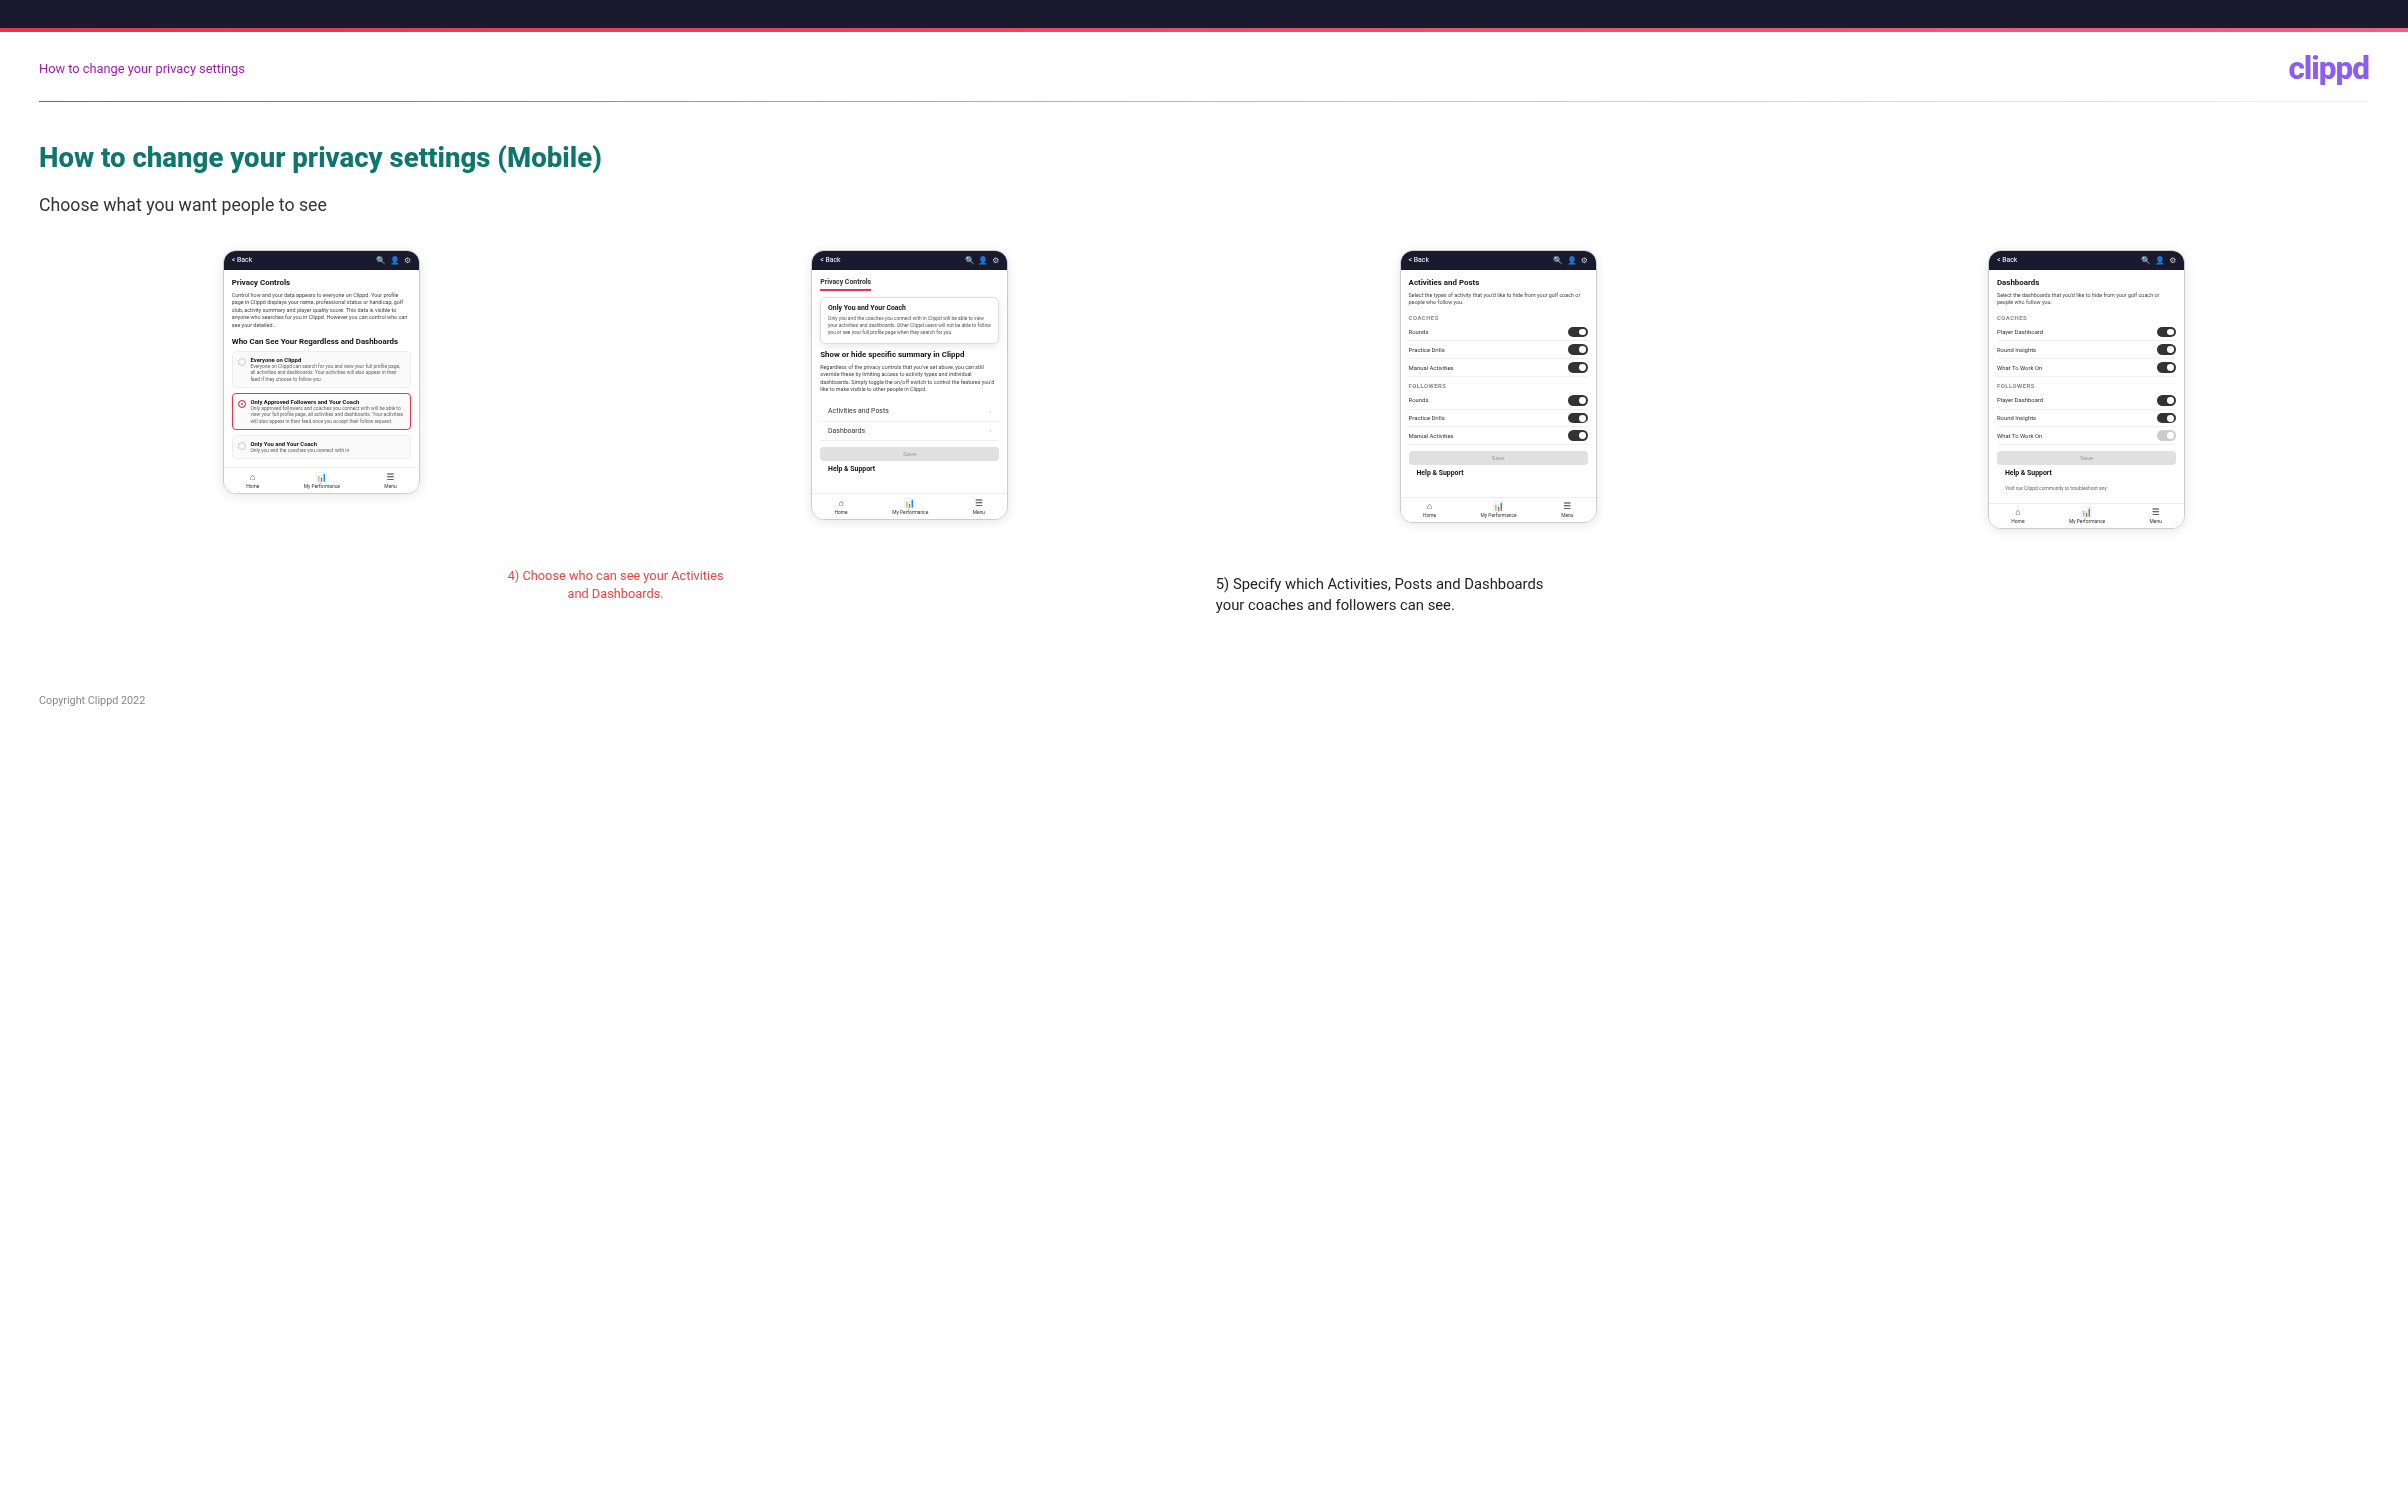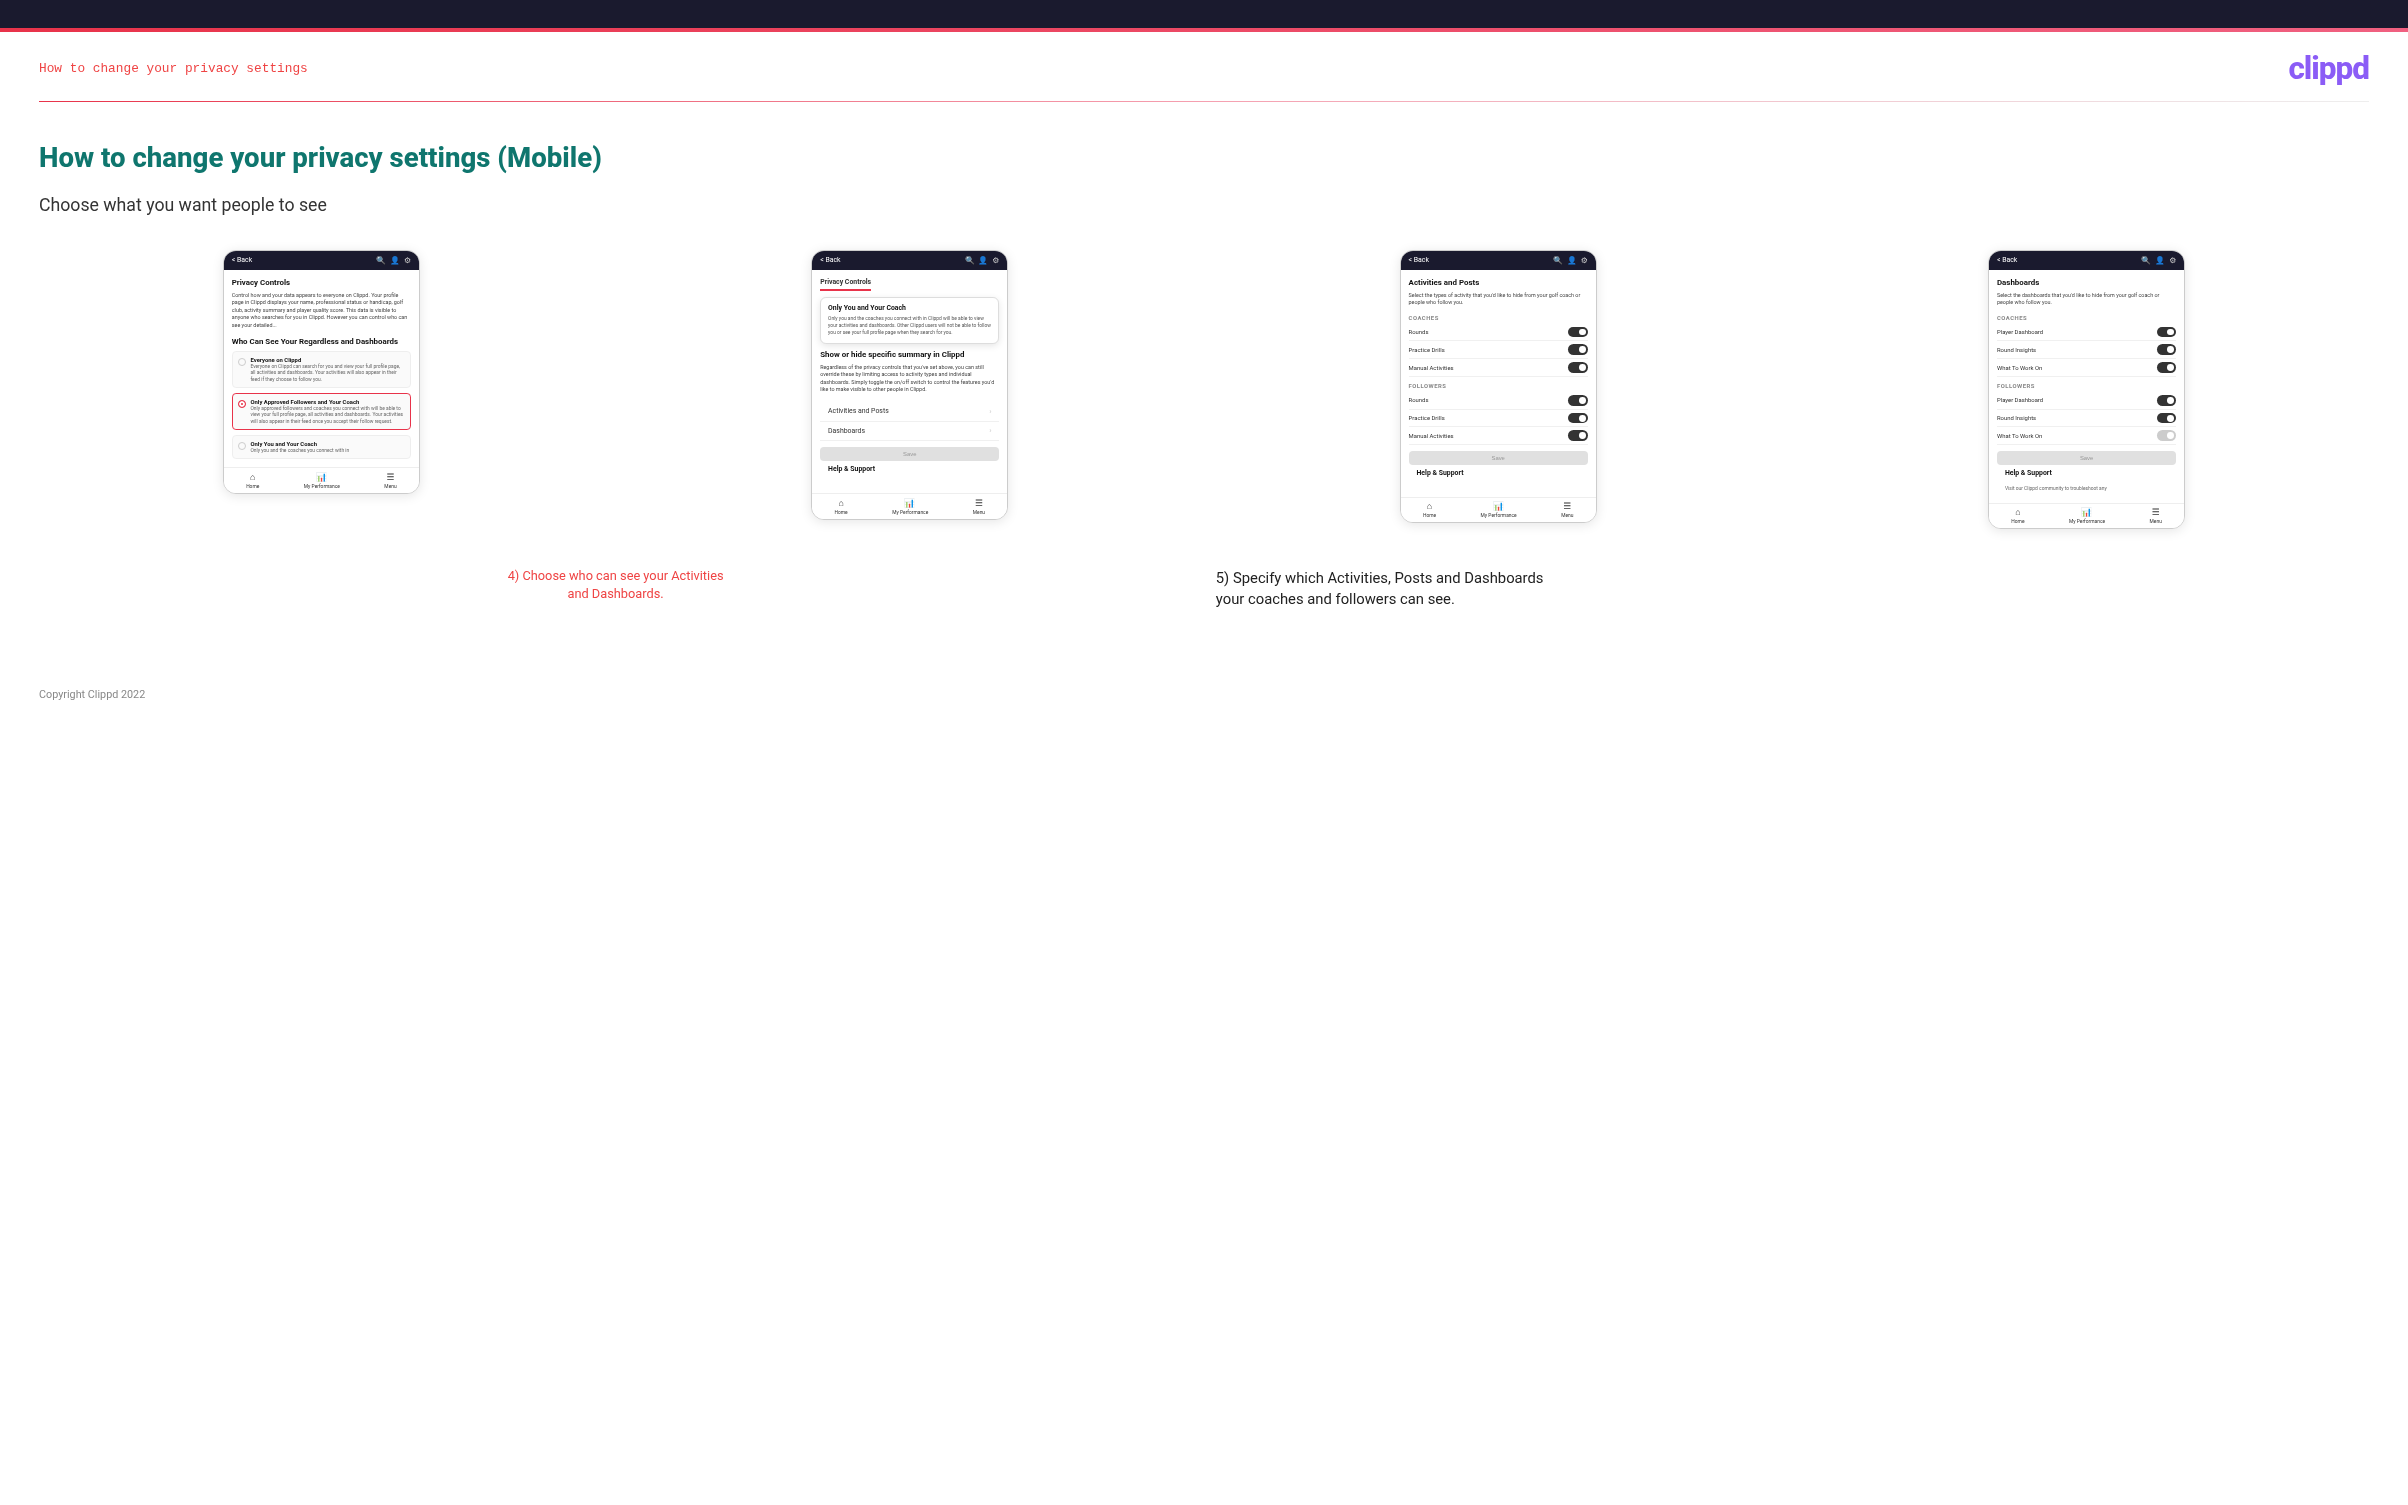--- a/index.html
+++ b/index.html
@@ -23,22 +23,21 @@
 
     
     .header {
       display: flex;
       align-items: center;
       justify-content: space-between;
       padding: 17.7px 39px 13.8px 39px;
     }
     .header-breadcrumb {
       font-size: 12.8px;
-      color: #ef4444;
-      font-family: Liberation Mono, monospace;
+      color: #a21caf;
     }
     .logo {
       font-size: 31.5px;
       font-weight: 800;
       color: #8b5cf6;
       letter-spacing: -1px;
     }
     .header-divider {
       height: 1px;
       background: linear-gradient(to right, #e8334a, #f5a0b0, #eee);
@@ -289,21 +288,21 @@
     .caption {
       margin-top: 13.8px;
       font-size: 12.8px;
       color: #ef4444;
       text-align: center;
       max-width: 217px;
       line-height: 1.4;
     }
 
     .caption-large {
-      margin-top: 15px;
+      margin-top: 21px;
       font-size: 14.8px;
       color: #222;
       max-width: 335px;
       line-height: 1.4;
     }
 
     .help-support-sm {
       font-size: 5.9px;
       color: #555;
       padding: 3.9px 7.9px;

